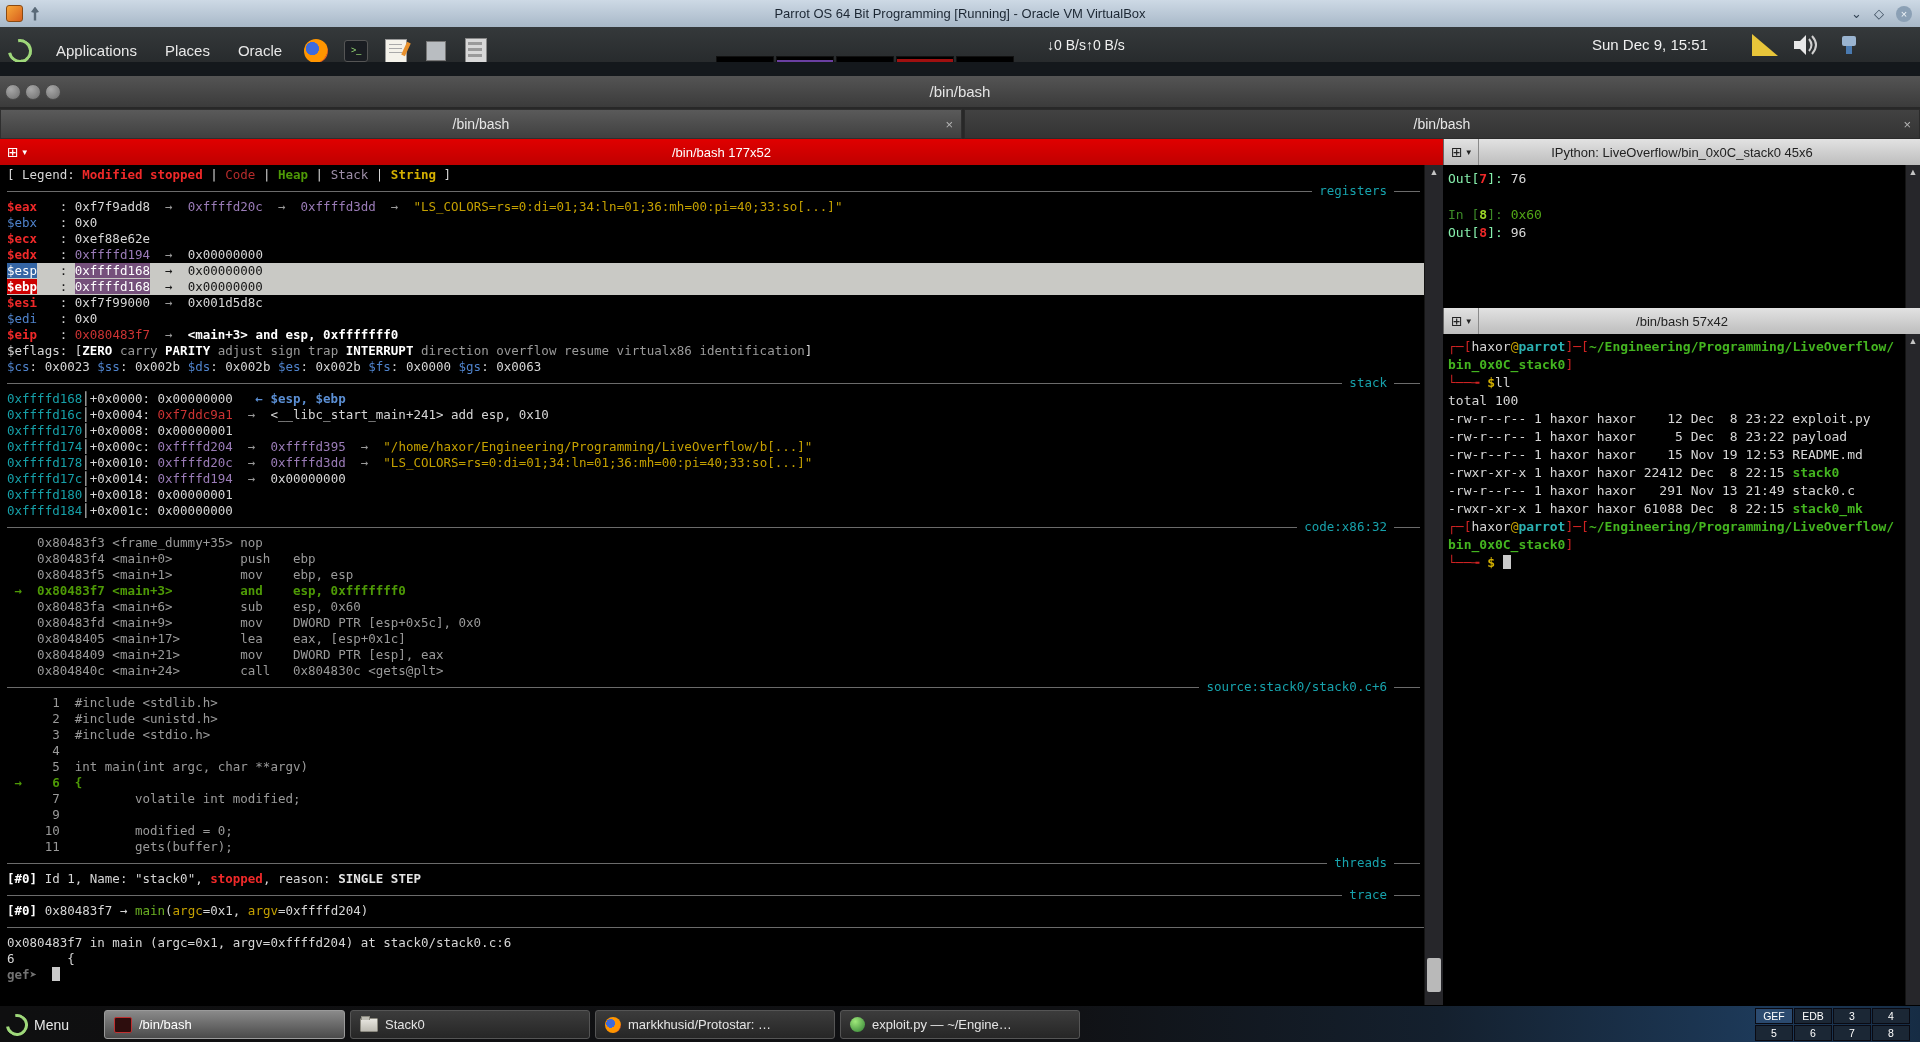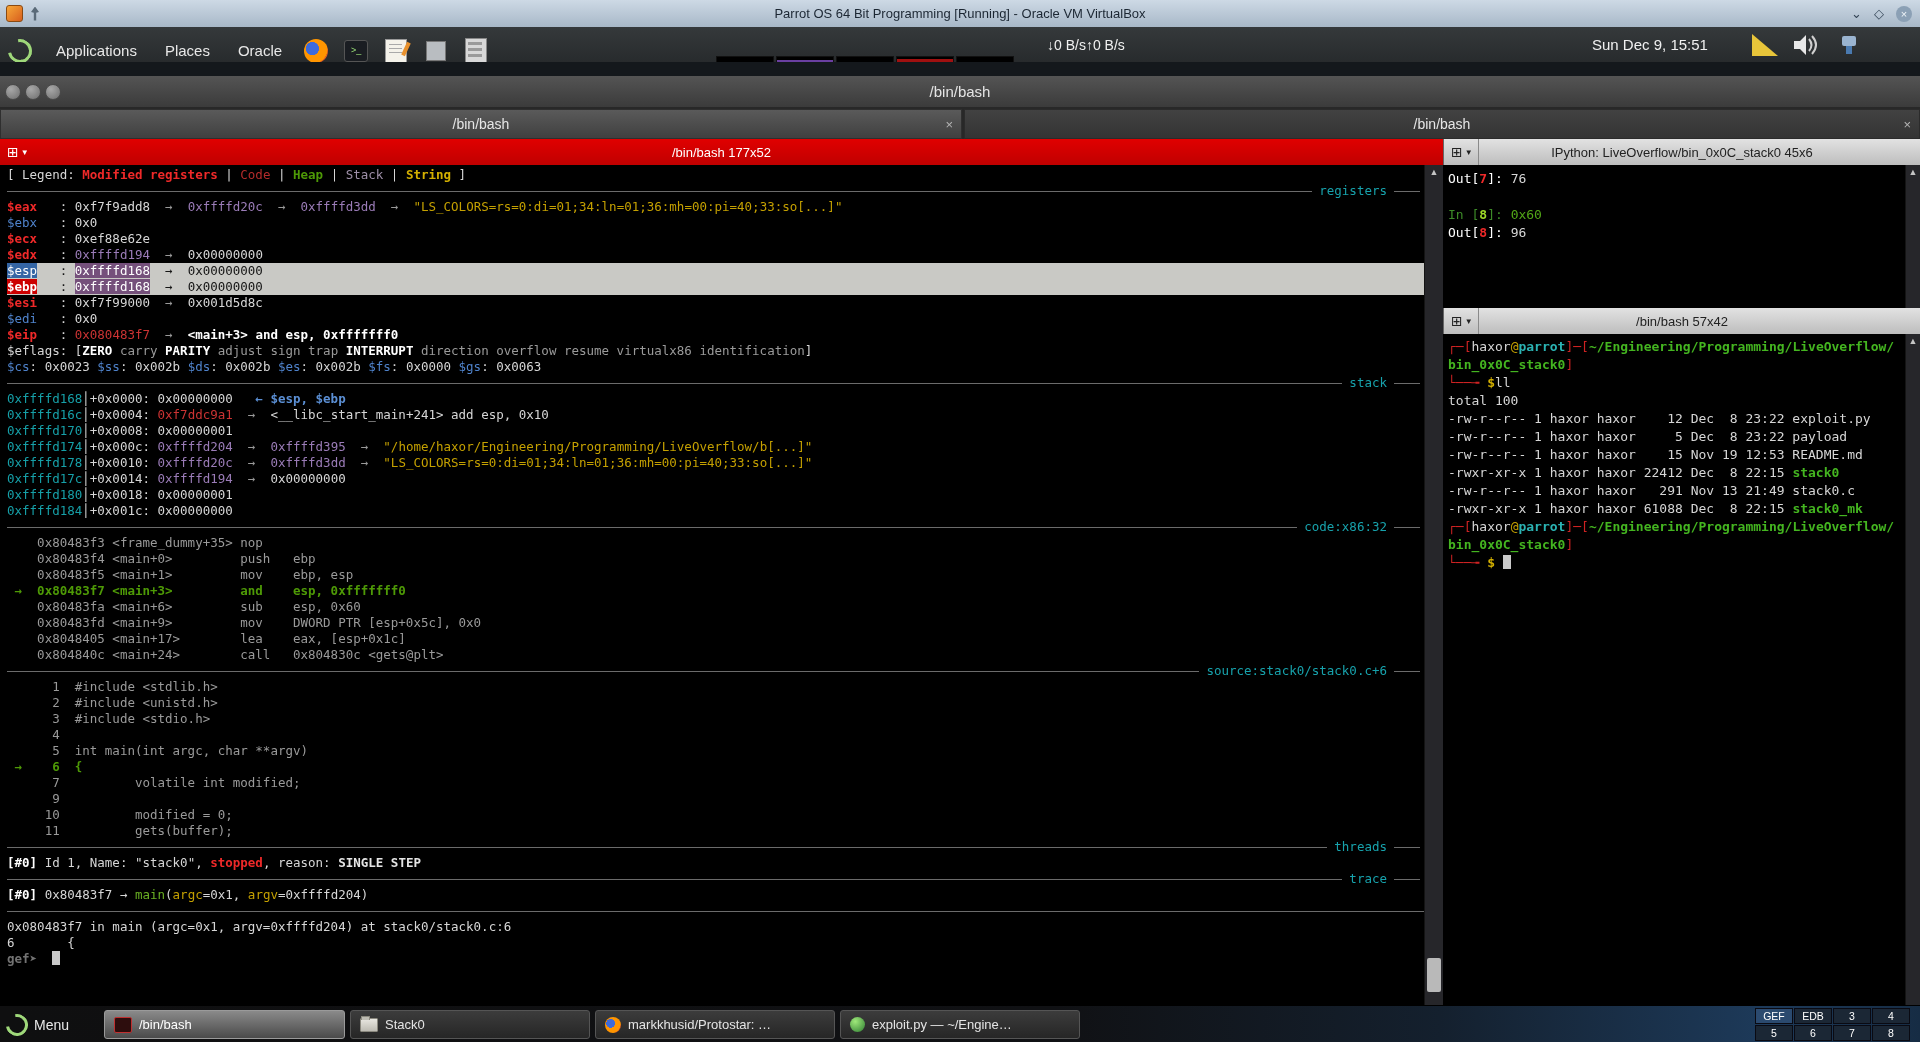--- a/index.html
+++ b/index.html
@@ -75,21 +75,21 @@
   .w{color:#d6d6d6;} .wb{color:#ffffff;font-weight:bold;} .dm{color:#9a9a9a;}
   .rb{color:#ef2929;font-weight:bold;} .r{color:#cc3333;} .rd{color:#b42b2b;}
   .g{color:#6ab023;} .gl{color:#4e9a06;font-weight:bold;} .gh{color:#4e9a06;font-weight:bold;}
   .y{color:#c4a000;} .yb{color:#d4b000;font-weight:bold;}
   .p{color:#9b7cb8;} .pk{color:#e5e5e5;font-weight:bold;} .pk2{color:#9e8fa8;}
   .c{color:#16a0a8;} .b{color:#4f83cc;} .bb{color:#5b8fd4;font-weight:bold;}
   .hlrow{background:#c9c9c5;} .hl{color:#141414;}
   .espn{background:#3465a4;color:#fff;} .ebpn{background:#cc0000;color:#fff;font-weight:bold;}
   .pv{background:#75507b;color:#fff;}
   .rp{color:#737373;font-weight:bold;}
-  .or{color:#ffffff;text-align:center;} .orb{color:#ef2929;font-weight:bold;}
+  .or{color:#86efac;text-align:center;} .orb{color:#ef2929;font-weight:bold;}
   .ig{color:#3d8b28;} .igb{color:#9ed928;font-weight:bold;} .gi{color:#52a717;}
   .pr{color:#cc2222;} .cb{color:#2bb3b3;font-weight:bold;} .gp{color:#44b520;font-weight:bold;}
   .gx{color:#44b520;font-weight:bold;}
   .cur{display:inline-block;width:8px;height:14px;background:#c9c9c9;vertical-align:-2px;}
   .curh{display:inline-block;width:9px;height:15px;border:1px solid #d8d8d8;vertical-align:-3px;}
   
   .sbar{position:absolute;background:#26262a;border-left:1px solid #141414;box-sizing:border-box;}
   #gef-sbar{left:1424px;top:165px;width:19px;height:840px;}
   #ipy-sbar{left:1905px;top:139px;width:15px;height:169px;}
   #bash-sbar{left:1905px;top:308px;width:15px;height:697px;}
@@ -210,21 +210,21 @@
     </div>
   </div>
 
   <div class="pane-title" id="gef-titlebar">
     <span class="ttext">/bin/bash 177x52</span>
     <span class="grid-ic">⊞</span>
       <span class="caret">▼</span>
   </div>
   <div class="term" id="gef-term">
       <div id="gef-lines">
-        <div class="tl"><span class="w">[ Legend: </span><span class="rb">Modified registers</span><span class="w"> | </span><span class="rd">Code</span><span class="w"> | </span><span class="gh">Heap</span><span class="w"> | </span><span class="pk2">Stack</span><span class="w"> | </span><span class="yb">String</span><span class="w"> ]</span></div>
+        <div class="tl"><span class="w">[ Legend: </span><span class="rb">Modified stopped</span><span class="w"> | </span><span class="rd">Code</span><span class="w"> | </span><span class="gh">Heap</span><span class="w"> | </span><span class="pk2">Stack</span><span class="w"> | </span><span class="yb">String</span><span class="w"> ]</span></div>
         <div class="sech">
           <span class="ln"></span>
           <span class="lb">registers</span>
           <span class="ln2"></span>
         </div>
         <div class="tl"><span class="rb">$eax   </span><span class="w">: 0xf7f9add8</span><span class="dm">  →  </span><span class="p">0xffffd20c</span><span class="dm">  →  </span><span class="p">0xffffd3dd</span><span class="dm">  →  </span><span class="y">"LS_COLORS=rs=0:di=01;34:ln=01;36:mh=00:pi=40;33:so[...]"</span></div>
         <div class="tl"><span class="b">$ebx   </span><span class="w">: 0x0</span></div>
         <div class="tl"><span class="rb">$ecx   </span><span class="w">: 0xef88e62e</span></div>
         <div class="tl"><span class="rb">$edx   </span><span class="w">: </span><span class="p">0xffffd194</span><span class="dm">  →  </span><span class="w">0x00000000</span></div>
         <div class="tl hlrow"><span class="espn">$esp</span><span class="hl">   : </span><span class="pv">0xffffd168</span><span class="hl">  →  0x00000000</span></div>
@@ -252,20 +252,21 @@
           <span class="lb">code:x86:32</span>
           <span class="ln2"></span>
         </div>
         <div class="tl"><span class="dm">    0x80483f3 &lt;frame_dummy+35&gt; nop    </span></div>
         <div class="tl"><span class="dm">    0x80483f4 &lt;main+0&gt;         push   ebp</span></div>
         <div class="tl"><span class="dm">    0x80483f5 &lt;main+1&gt;         mov    ebp, esp</span></div>
         <div class="tl"><span class="gl"> →  0x80483f7 &lt;main+3&gt;         and    esp, 0xfffffff0</span></div>
         <div class="tl"><span class="dm">    0x80483fa &lt;main+6&gt;         sub    esp, 0x60</span></div>
         <div class="tl"><span class="dm">    0x80483fd &lt;main+9&gt;         mov    DWORD PTR [esp+0x5c], 0x0</span></div>
         <div class="tl"><span class="dm">    0x8048405 &lt;main+17&gt;        lea    eax, [esp+0x1c]</span></div>
+        <div class="tl"><span class="dm">    0x8048409 &lt;main+21&gt;        mov    DWORD PTR [esp], eax</span></div>
         <div class="tl"><span class="dm">    0x804840c &lt;main+24&gt;        call   0x804830c &lt;gets@plt&gt;</span></div>
         <div class="sech">
           <span class="ln"></span>
           <span class="lb">source:stack0/stack0.c+6</span>
           <span class="ln2"></span>
         </div>
         <div class="tl"><span class="dm">      1  #include &lt;stdlib.h&gt;</span></div>
         <div class="tl"><span class="dm">      2  #include &lt;unistd.h&gt;</span></div>
         <div class="tl"><span class="dm">      3  #include &lt;stdio.h&gt;</span></div>
         <div class="tl"><span class="dm">      4  </span></div>

